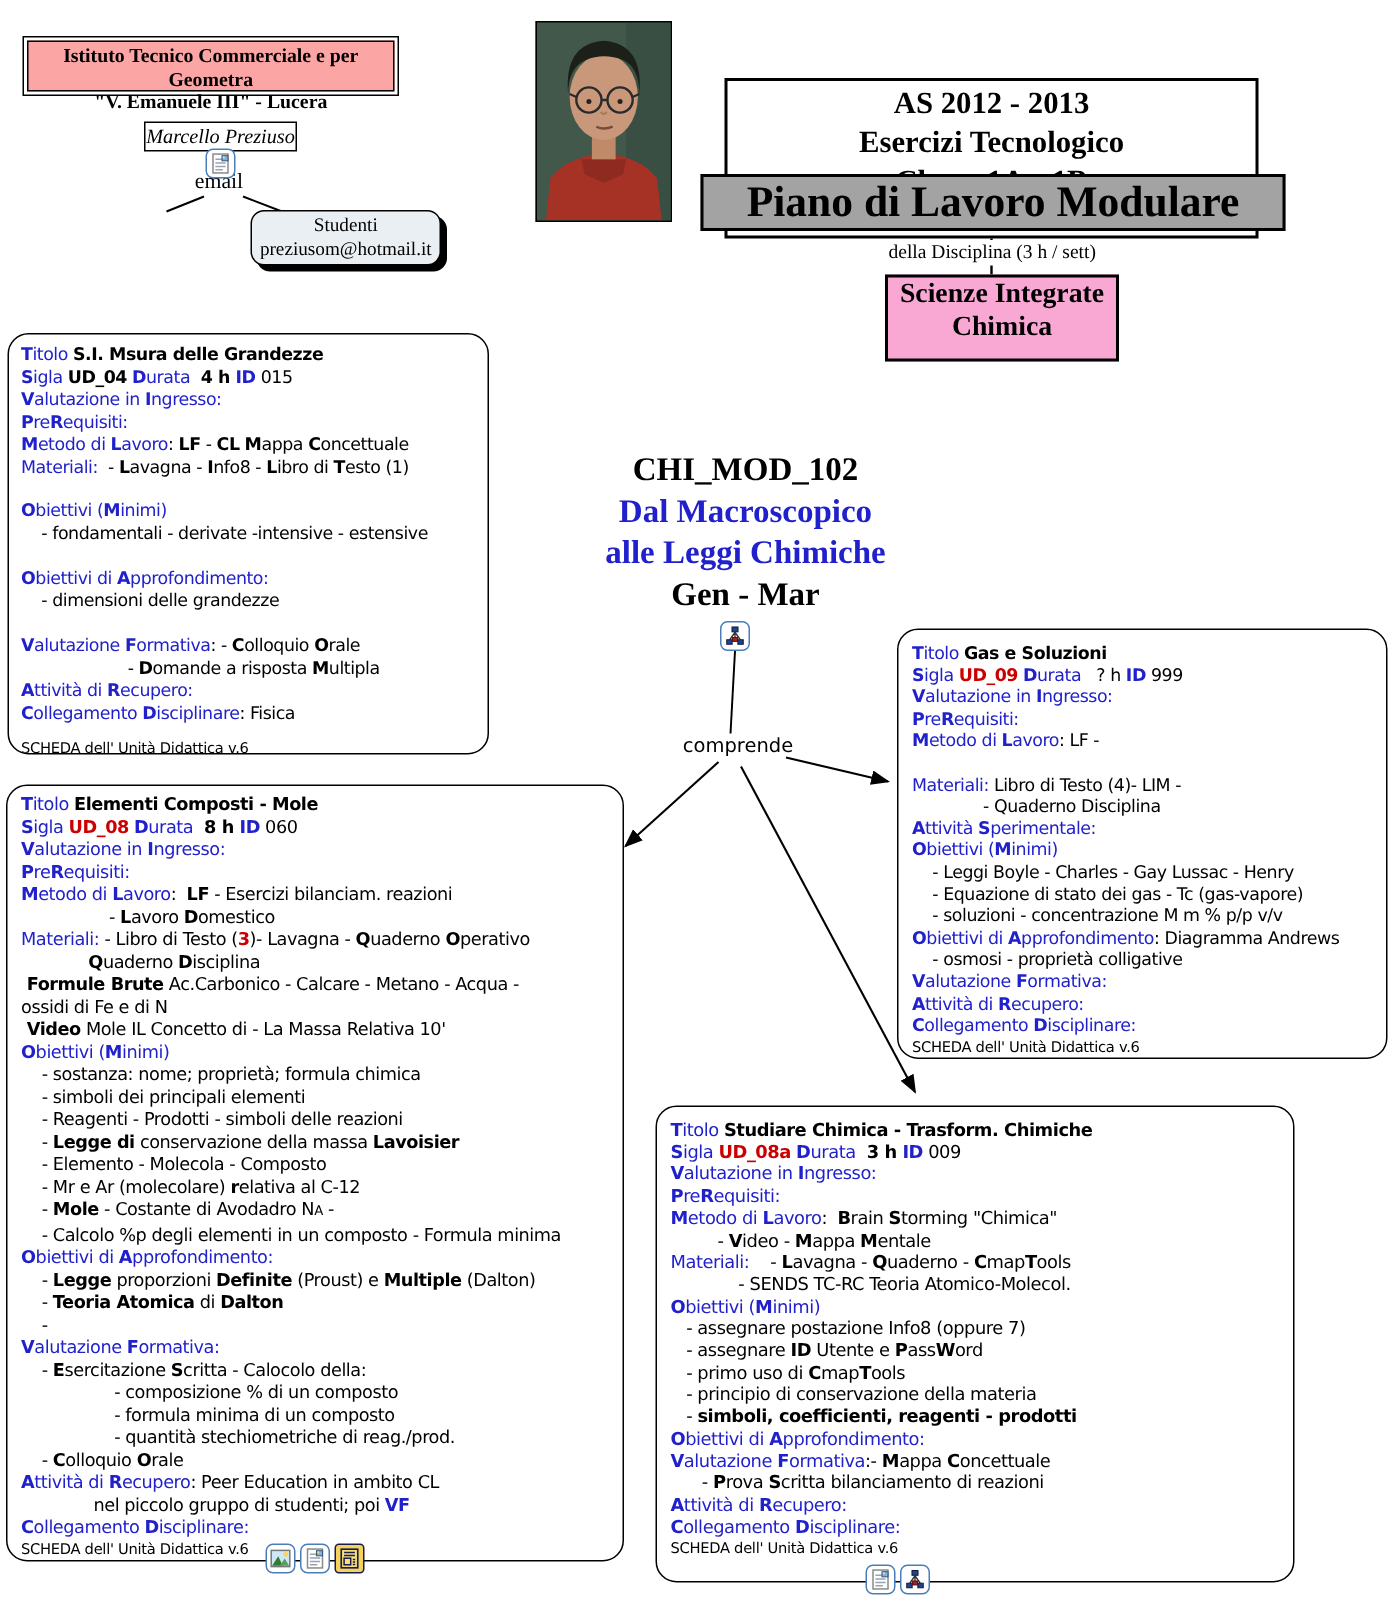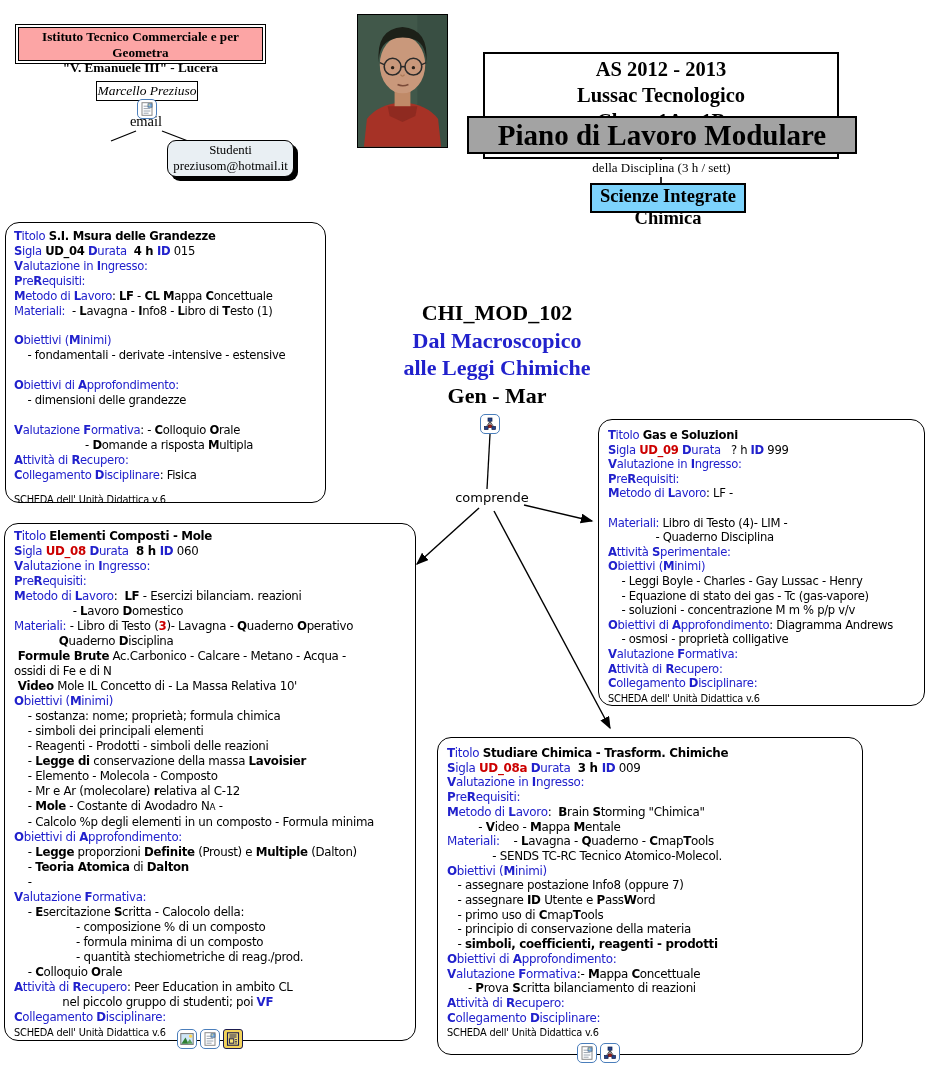--- a/index.html
+++ b/index.html
@@ -28,22 +28,22 @@
   #studenti-node { left:167px; top:140px; width:127px; }
 
   #photo { left:357px; top:14px; width:91px; height:134px; border:1px solid #000; z-index:2; background:#41584a;}
   #photo svg { display:block; }
 
   #as-box { left:483px; top:4px; width:356px; height:107px; border:2px solid #000;
     font-weight:bold; font-size:20.5px; line-height:26px; padding-top:2px; background:#fff; z-index:2;margin-top:48px;}
   #piano-box { left:467px; top:116px; width:390px; height:38px; border:2px solid #000;
     font-weight:bold; font-size:29px; line-height:34px; background:#a3a3a3; z-index:2;}
   #subtitle-label { left:571px; top:160px; width:181px; font-size:13px; z-index:2;}
-  #scienze-box { left:590px; top:183px; width:156px; height:30px; border:2px solid #000;
-    font-weight:bold; font-size:18.5px; line-height:21.5px; padding-top:1px; background:#7dd3fc; z-index:2;}
+  #scienze-box { left:590px; top:183px; width:156px; height:58px; border:2px solid #000;
+    font-weight:bold; font-size:18.5px; line-height:21.5px; padding-top:1px; background:#f9a8d4; z-index:2;}
 
   
   #module-block { left:367px; top:299px; width:260px; font-weight:bold; font-size:22px; line-height:27.5px; z-index:2;}
   .mod-blue { color:#2121cc; }
   #comprende-label { left:450px; top:490px; width:84px; font-size:13px; z-index:2;}
 
   
   .udbox { border:1.4px solid #000; border-radius:14px; background:#fff; overflow:hidden; z-index:1; }
   .udtext { letter-spacing:-0.3px; }
   .rl { white-space:pre; }
@@ -131,21 +131,21 @@
       <path d="M26.5,50 L22,48 M64.5,50 L69,48" stroke="#2a2a2a" stroke-width="1.4"></path>
       <circle cx="35" cy="53" r="1.7" fill="#2a2018"></circle>
       <circle cx="56" cy="53" r="1.7" fill="#2a2018"></circle>
       <path d="M40,70 Q45,72.5 51,70" stroke="#7a4a38" stroke-width="1.6" fill="none"></path>
       <path d="M43,60 Q45,63 47,60" stroke="#a97856" stroke-width="1.3" fill="none"></path>
     </svg>
   </div>
 
   <div id="as-box" class="abs serif center">
       <div>AS 2012 - 2013</div>
-      <div>Lussac Tecnologico</div>
+      <div>Esercizi Tecnologico</div>
       <div>Classe 1A e 1B</div>
       <div>Costruzioni Ambiente e Territorio</div>
     </div>
   <div id="piano-box" class="abs serif center">Piano di Lavoro Modulare</div>
   <div id="subtitle-label" class="abs serif center">della Disciplina (3 h / sett)</div>
   <div id="scienze-box" class="abs serif center">
       <div>Scienze Integrate</div>
       <div>Chimica</div>
     </div>
 
@@ -254,21 +254,21 @@
 
   <div id="ud08a" class="abs udbox">
     <div class="udtext">
         <div class="rl"><span class="sg-L cb">T</span><span class="sg-L">itolo </span><span class="sg-B">Studiare Chimica - Trasform. Chimiche</span></div>
         <div class="rl"><span class="sg-L cb">S</span><span class="sg-L">igla </span><span class="sg-RB">UD_08a</span><span class="sg-L"> </span><span class="sg-L cb">D</span><span class="sg-L">urata </span><span class="sg-B"> 3 h </span><span class="sg-L cb">ID</span><span class="sg-R"> 009</span></div>
         <div class="rl"><span class="sg-L cb">V</span><span class="sg-L">alutazione in </span><span class="sg-L cb">I</span><span class="sg-L">ngresso:</span></div>
         <div class="rl"><span class="sg-L cb">P</span><span class="sg-L">re</span><span class="sg-L cb">R</span><span class="sg-L">equisiti:</span></div>
         <div class="rl"><span class="sg-L cb">M</span><span class="sg-L">etodo di </span><span class="sg-L cb">L</span><span class="sg-L">avoro</span><span class="sg-R">:  </span><span class="sg-K cb">B</span><span class="sg-K">rain </span><span class="sg-K cb">S</span><span class="sg-K">torming</span><span class="sg-R"> "Chimica"</span></div>
         <div class="rl"><span class="sg-R">         - </span><span class="sg-K cb">V</span><span class="sg-K">ideo - </span><span class="sg-K cb">M</span><span class="sg-K">appa </span><span class="sg-K cb">M</span><span class="sg-K">entale</span></div>
         <div class="rl"><span class="sg-P">Materiali:</span><span class="sg-R">    - </span><span class="sg-K cb">L</span><span class="sg-K">avagna - </span><span class="sg-K cb">Q</span><span class="sg-K">uaderno - </span><span class="sg-K cb">C</span><span class="sg-K">map</span><span class="sg-K cb">T</span><span class="sg-K">ools</span></div>
-        <div class="rl"><span class="sg-R">             - SENDS TC-RC Tecnico Atomico-Molecol.</span></div>
+        <div class="rl"><span class="sg-R">             - SENDS TC-RC Teoria Atomico-Molecol.</span></div>
         <div class="rl"><span class="sg-L cb">O</span><span class="sg-L">biettivi (</span><span class="sg-L cb">M</span><span class="sg-L">inimi)</span></div>
         <div class="rl"><span class="sg-R">   - assegnare postazione Info8 (oppure 7)</span></div>
         <div class="rl"><span class="sg-R">   - assegnare </span><span class="sg-B">ID</span><span class="sg-R"> Utente e </span><span class="sg-K cb">P</span><span class="sg-K">ass</span><span class="sg-K cb">W</span><span class="sg-K">ord</span></div>
         <div class="rl"><span class="sg-R">   - primo uso di </span><span class="sg-K cb">C</span><span class="sg-K">map</span><span class="sg-K cb">T</span><span class="sg-K">ools</span></div>
         <div class="rl"><span class="sg-R">   - principio di conservazione della materia</span></div>
         <div class="rl"><span class="sg-R">   - </span><span class="sg-B">simboli, coefficienti, reagenti - prodotti</span></div>
         <div class="rl"><span class="sg-L cb">O</span><span class="sg-L">biettivi di </span><span class="sg-L cb">A</span><span class="sg-L">pprofondimento:</span></div>
         <div class="rl"><span class="sg-L cb">V</span><span class="sg-L">alutazione </span><span class="sg-L cb">F</span><span class="sg-L">ormativa</span><span class="sg-R">:- </span><span class="sg-K cb">M</span><span class="sg-K">appa </span><span class="sg-K cb">C</span><span class="sg-K">oncettuale</span></div>
         <div class="rl"><span class="sg-R">      - </span><span class="sg-K cb">P</span><span class="sg-K">rova </span><span class="sg-K cb">S</span><span class="sg-K">critta</span><span class="sg-R"> bilanciamento di reazioni</span></div>
         <div class="rl"><span class="sg-L cb">A</span><span class="sg-L">ttività di </span><span class="sg-L cb">R</span><span class="sg-L">ecupero:</span></div>

